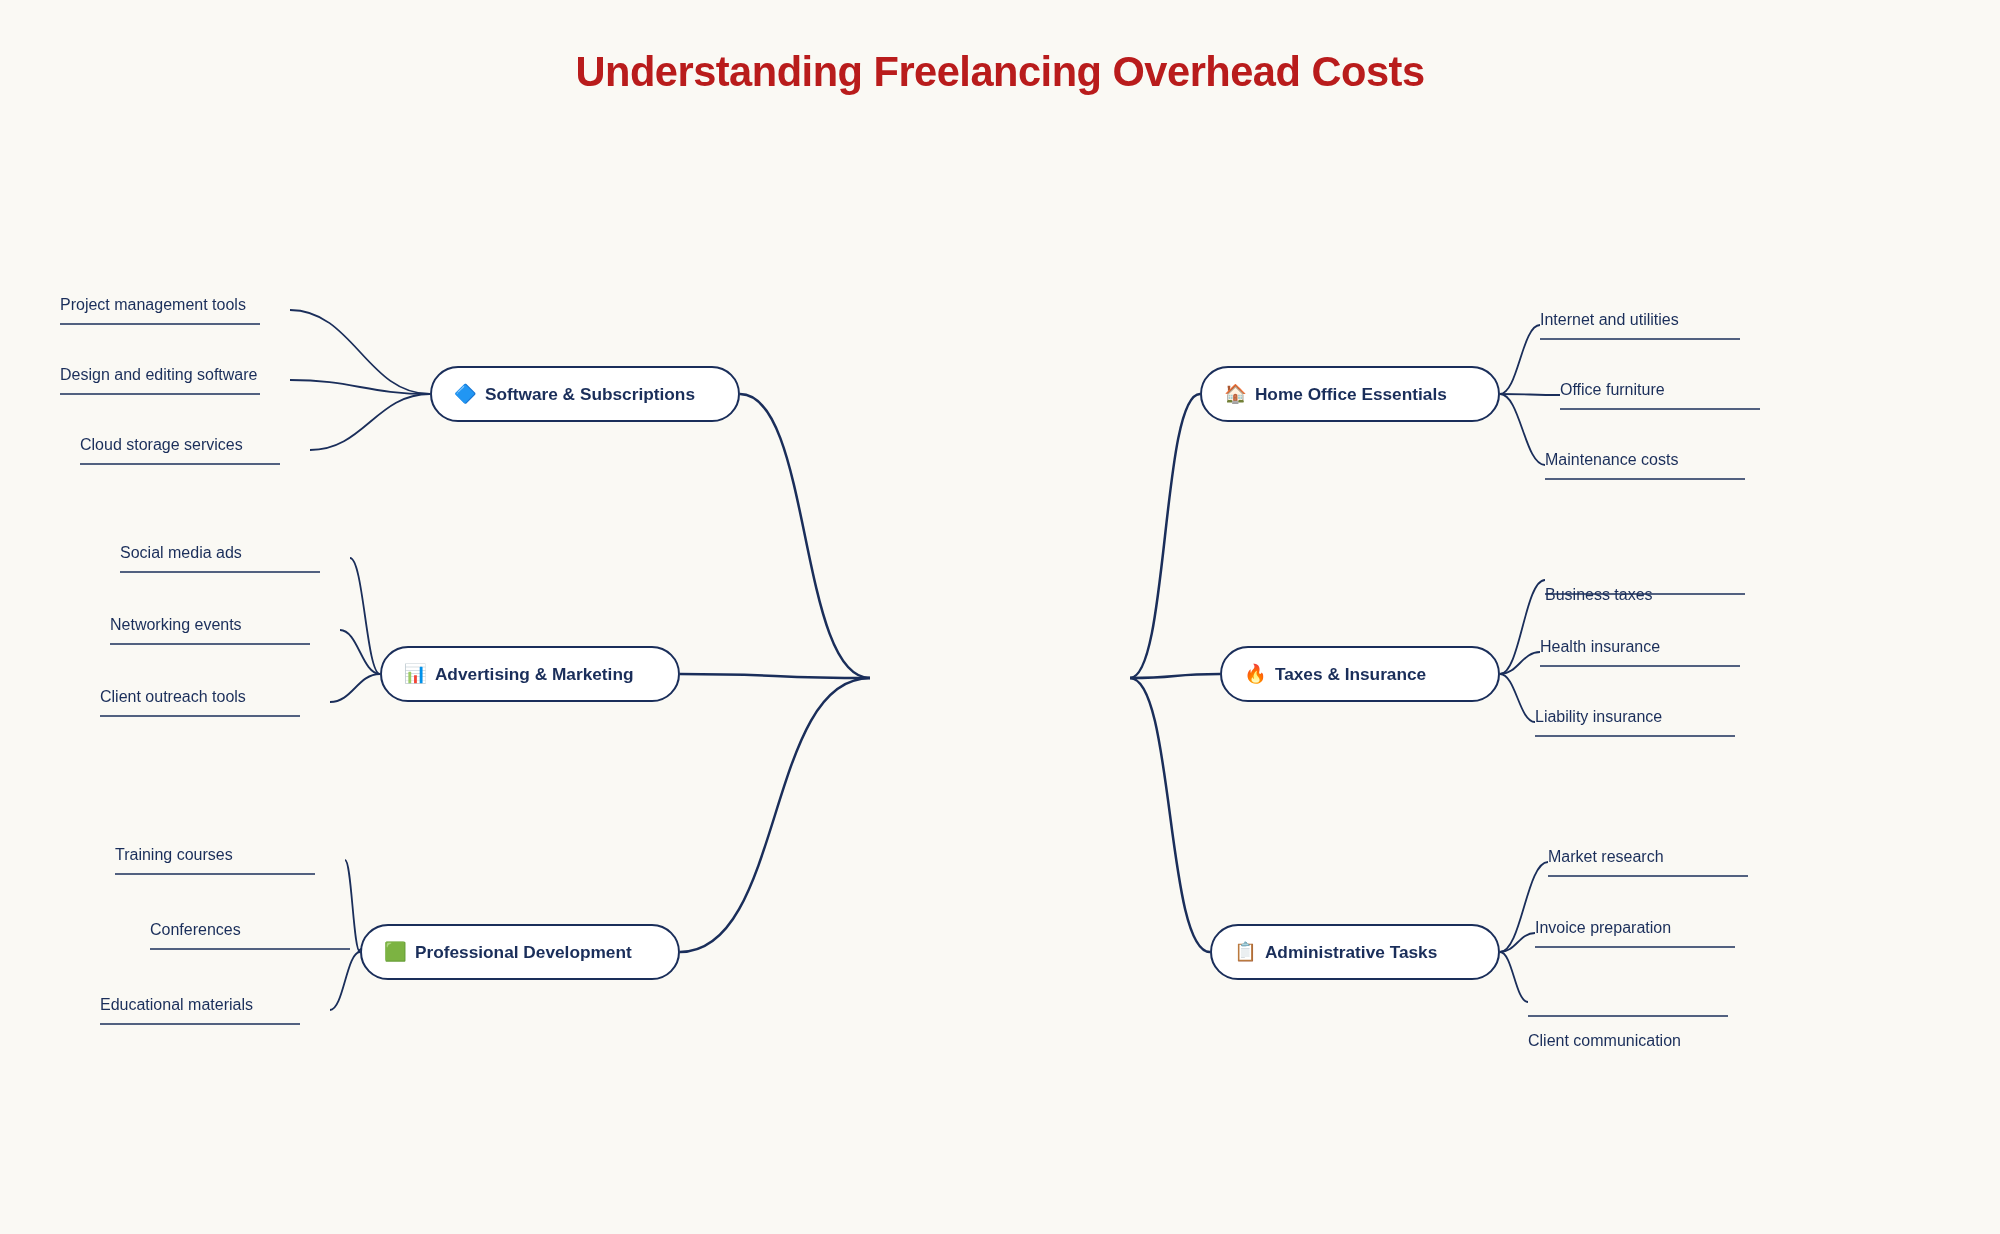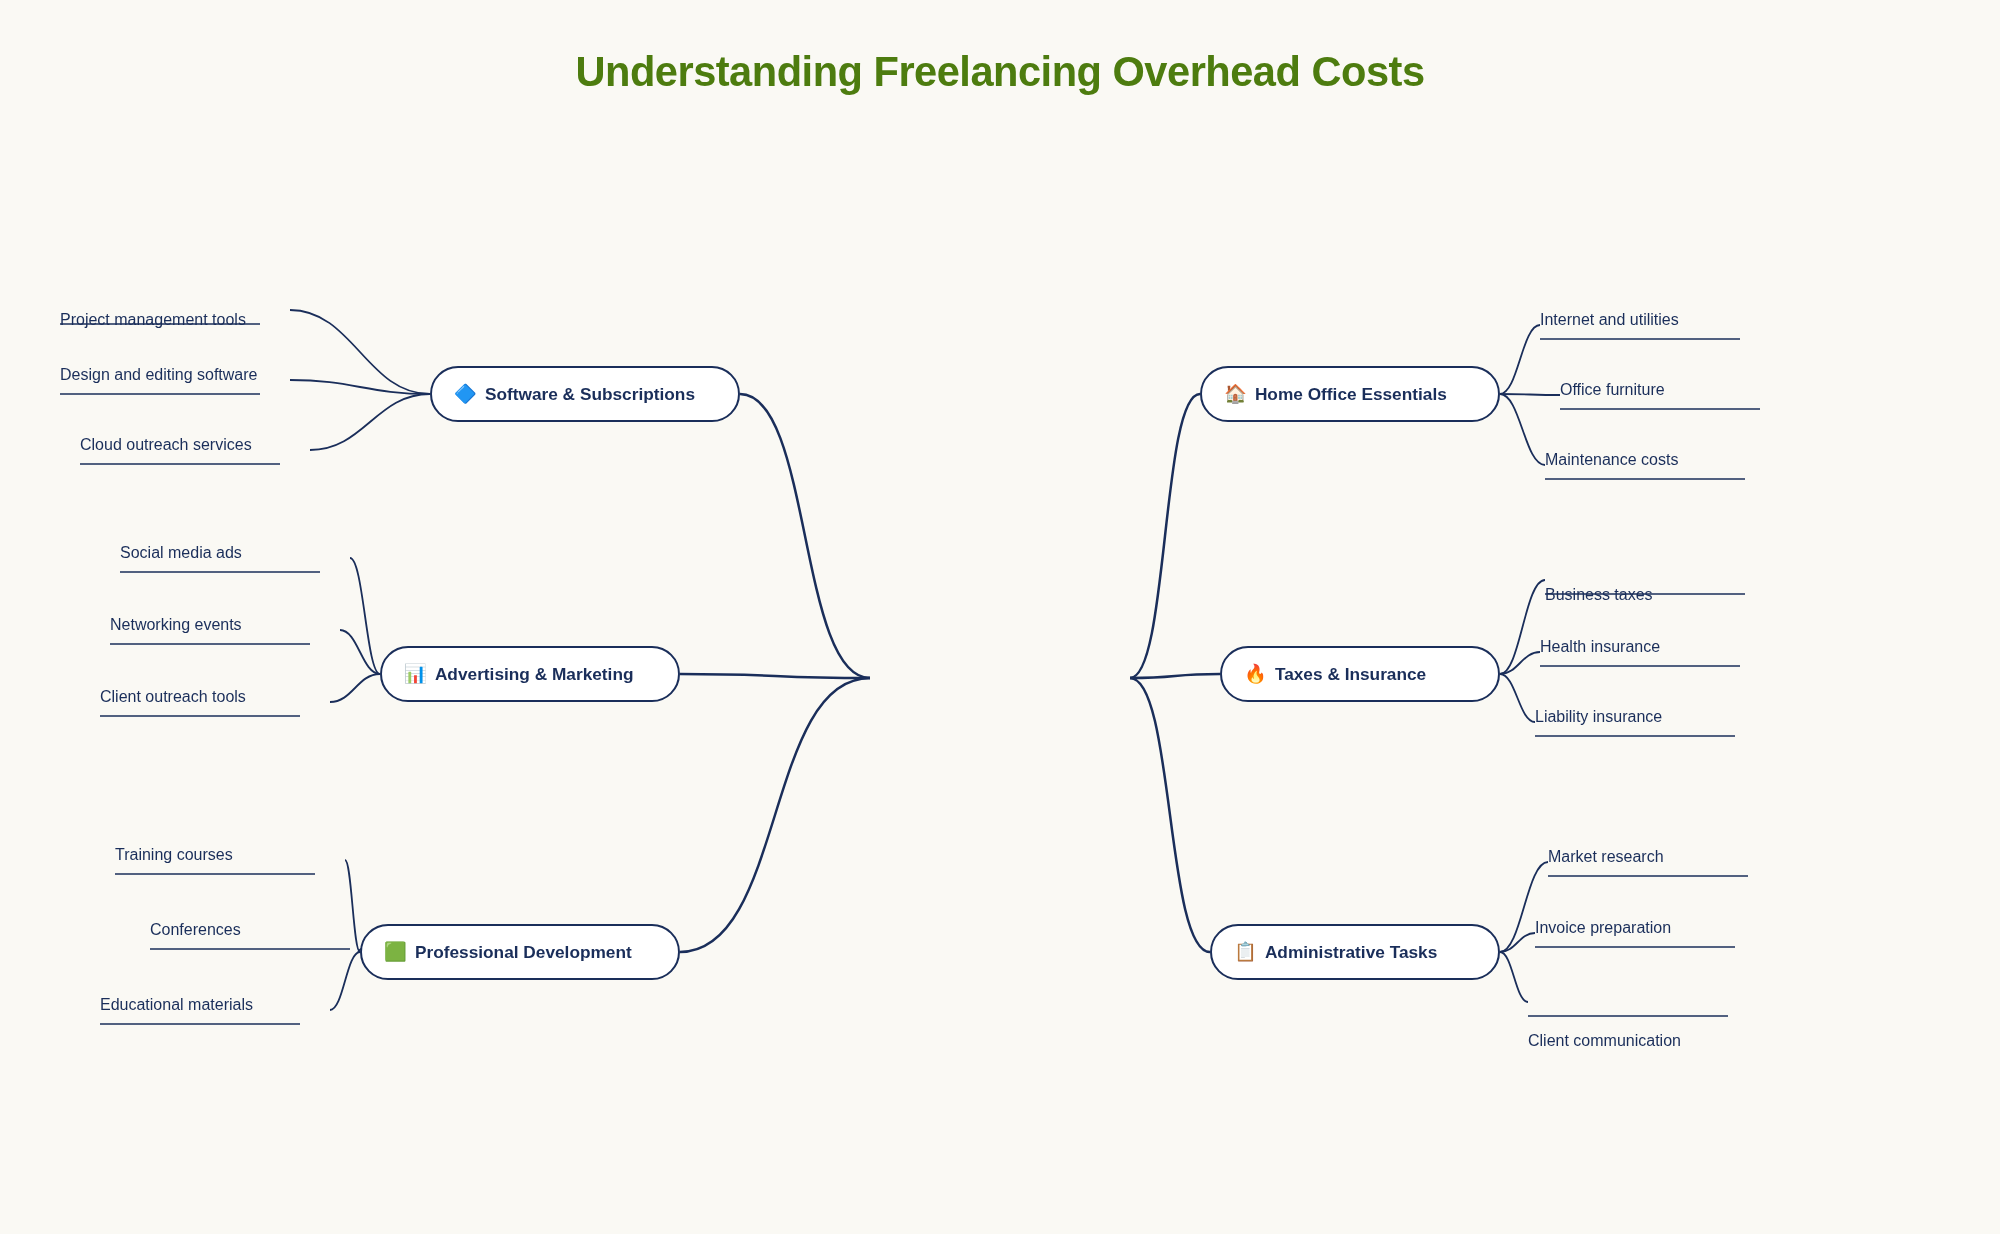--- a/index.html
+++ b/index.html
@@ -7,21 +7,21 @@
       background: #faf9f4;
       font-family: 'Segoe UI', Arial, sans-serif;
       min-height: 100vh;
       display: flex;
       flex-direction: column;
       align-items: center;
     }
     .page-title {
       font-size: 2.6rem;
       font-weight: 800;
-      color: #4d7c0f;
+      color: #b91c1c;
       text-align: left;
       padding: 48px 0 30px 0;
       letter-spacing: -0.5px;
     }
     .diagram-container {
       position: relative;
       width: 2000px;
       height: 1100px;
     }
     svg.connections {
@@ -126,23 +126,23 @@
       <line x1="1535" y1="821" x2="1735" y2="821" stroke="#1a2e5a" stroke-width="1.5"></line>
       <path d="M 1500 826 C 1512.6 826, 1515.4 876, 1528 876" fill="none" stroke="#1a2e5a" stroke-width="1.8"></path>
       <line x1="1528" y1="890" x2="1728" y2="890" stroke="#1a2e5a" stroke-width="1.5"></line>
     </svg>
 
 
 <div class="branch-node" style="left: 430px; top: 240px; width: 310px; height: 56px;">
       <span class="icon">🔷</span>
       <span>Software &amp; Subscriptions</span>
     </div>
-    <div class="leaf-label" style="left: 60px; top: 185px;">Project management tools</div>
+    <div class="leaf-label" style="left: 60px; top: 170px;">Project management tools</div>
     <div class="leaf-label" style="left: 60px; top: 240px;">Design and editing software</div>
-    <div class="leaf-label" style="left: 80px; top: 310px;">Cloud outreach services</div>
+    <div class="leaf-label" style="left: 80px; top: 310px;">Cloud storage services</div>
     <div class="branch-node" style="left: 380px; top: 520px; width: 300px; height: 56px;">
       <span class="icon">📊</span>
       <span>Advertising &amp; Marketing</span>
     </div>
     <div class="leaf-label" style="left: 120px; top: 418px;">Social media ads</div>
     <div class="leaf-label" style="left: 110px; top: 490px;">Networking events</div>
     <div class="leaf-label" style="left: 100px; top: 562px;">Client outreach tools</div>
     <div class="branch-node" style="left: 360px; top: 798px; width: 320px; height: 56px;">
       <span class="icon">🟩</span>
       <span>Professional Development</span>

